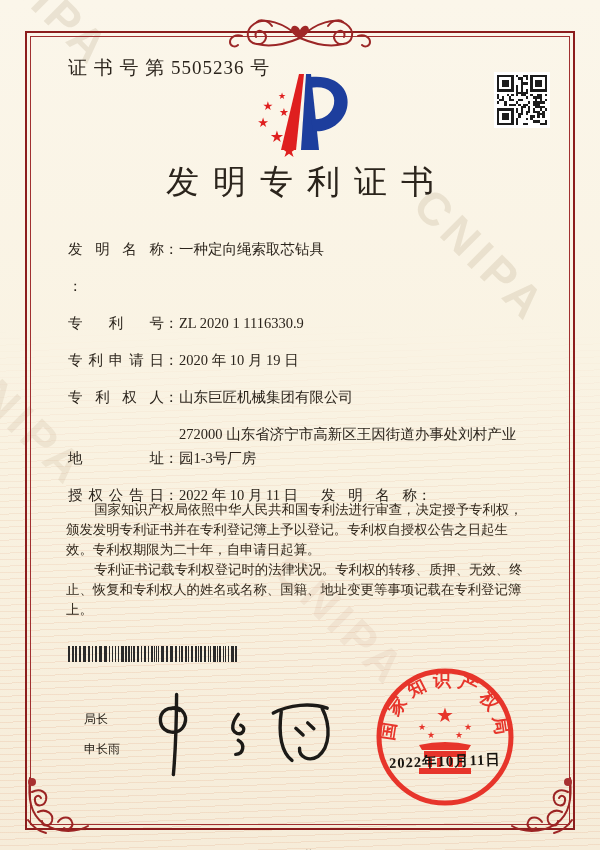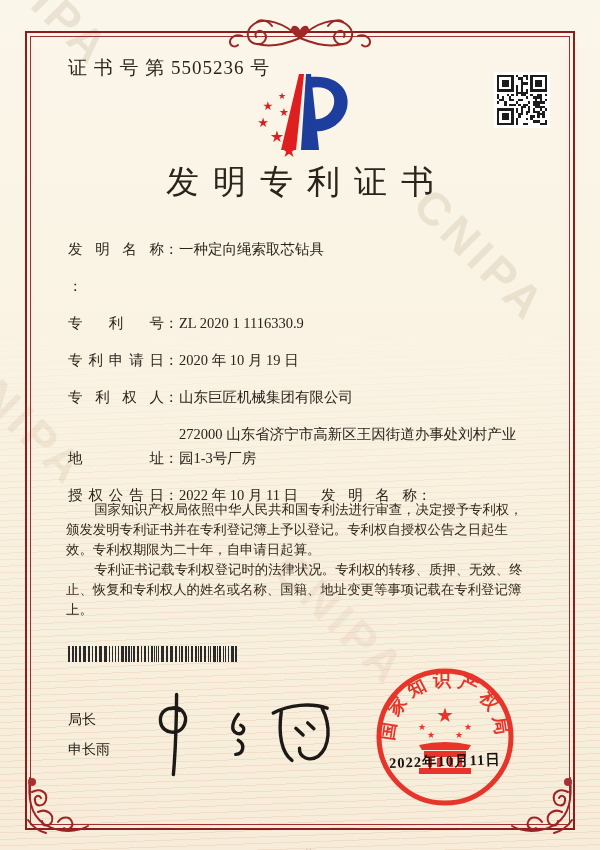--- a/index.html
+++ b/index.html
@@ -29,21 +29,21 @@
   .row{display:flex;align-items:flex-end;margin-bottom:13px;font-size:14.5px;line-height:24px;}
   .lab{flex:none;width:96px;text-align:justify;text-align-last:justify;}
   .colon{flex:none;width:15px;}
   .val{flex:1;}
   .g-val{flex:none;width:131px;}
   .lab2{flex:none;width:96px;margin-left:11px;text-align:justify;text-align-last:justify;}
   .body-text{position:absolute;left:66px;top:500px;width:468px;font-size:13.4px;
     line-height:20px;color:#33291d;}
   .body-text p{margin:0;text-indent:2.1em;}
   .barcode{position:absolute;left:68px;top:646px;width:172px;height:16px;}
-  .signoff{position:absolute;left:68px;top:704px;font-size:14px;line-height:30px;
+  .signoff{position:absolute;left:84px;top:704px;font-size:12px;line-height:30px;
     font-family:"Liberation Sans","DejaVu Sans",sans-serif;color:#201a12;}
   .signature{position:absolute;left:142px;top:686px;width:210px;height:95px;transform:rotate(-2deg);}
   .seal-wrap{position:absolute;left:372px;top:664px;width:146px;height:146px;z-index:5;}
   .seal-svg{mix-blend-mode:multiply;opacity:.93;}
   .seal-date{position:absolute;left:-10px;top:88px;width:166px;text-align:center;font-size:14.5px;
     font-weight:bold;color:#17130e;letter-spacing:1px;transform:rotate(-2deg);}
   .page-footer{position:absolute;left:0;top:848px;width:100%;text-align:center;font-size:12.5px;
     letter-spacing:2px;color:#3a3226;}
   .orn-top{position:absolute;left:212px;top:12px;width:176px;height:42px;}
   .corner{position:absolute;bottom:14px;width:66px;height:62px;}

